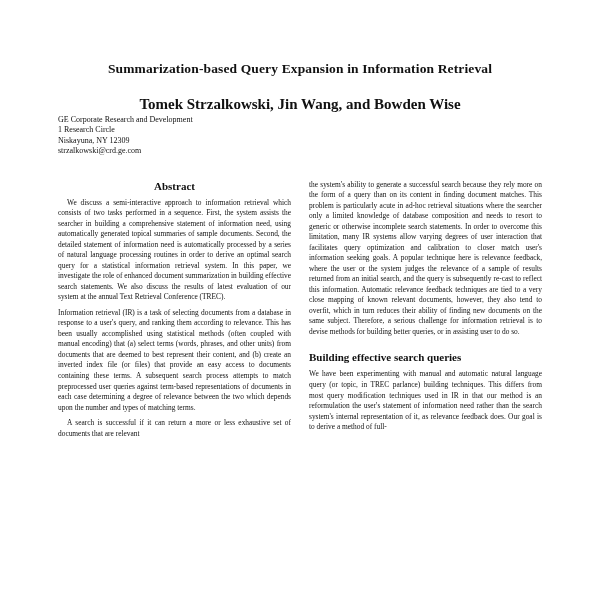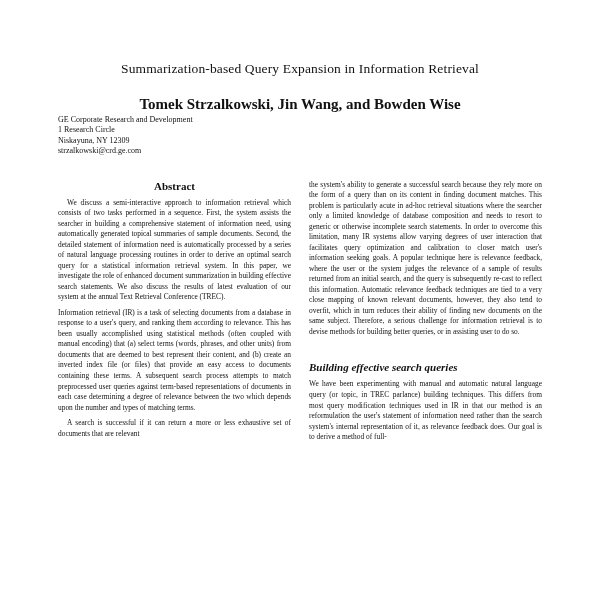--- a/index.html
+++ b/index.html
@@ -17,21 +17,21 @@
   .page {
     position: relative;
     width: 600px;
     height: 600px;
     box-sizing: border-box;
     padding: 60px 58px 0 58px;
   }
   .title {
     text-align: center;
     font-size: 13.5px;
-    font-weight: normal;
+    font-weight: bold;
     letter-spacing: 0.01em;
     margin: 0 0 18px 0;
     line-height: 1.3;
   }
   .authors {
     text-align: center;
     font-size: 15px;
     font-weight: bold;
     margin: 0 0 2px 0;
   }
@@ -52,22 +52,21 @@
     flex: 0 0 233px;
   }
   .sec-head {
     text-align: center;
     font-size: 11px;
     font-weight: bold;
     margin: 0 0 6px 0;
   }
   .sec-head.left {
     text-align: left;
-    margin-top: 24px;
-    font-style: italic;
+    margin-top: 14px;
   }
   p.body {
     font-size: 7.4px;
     line-height: 1.42;
     text-align: justify;
     margin: 0 0 5px 0;
     text-indent: 9px;
     hyphens: auto;
   }
   p.body.noindent { text-indent: 0; }

